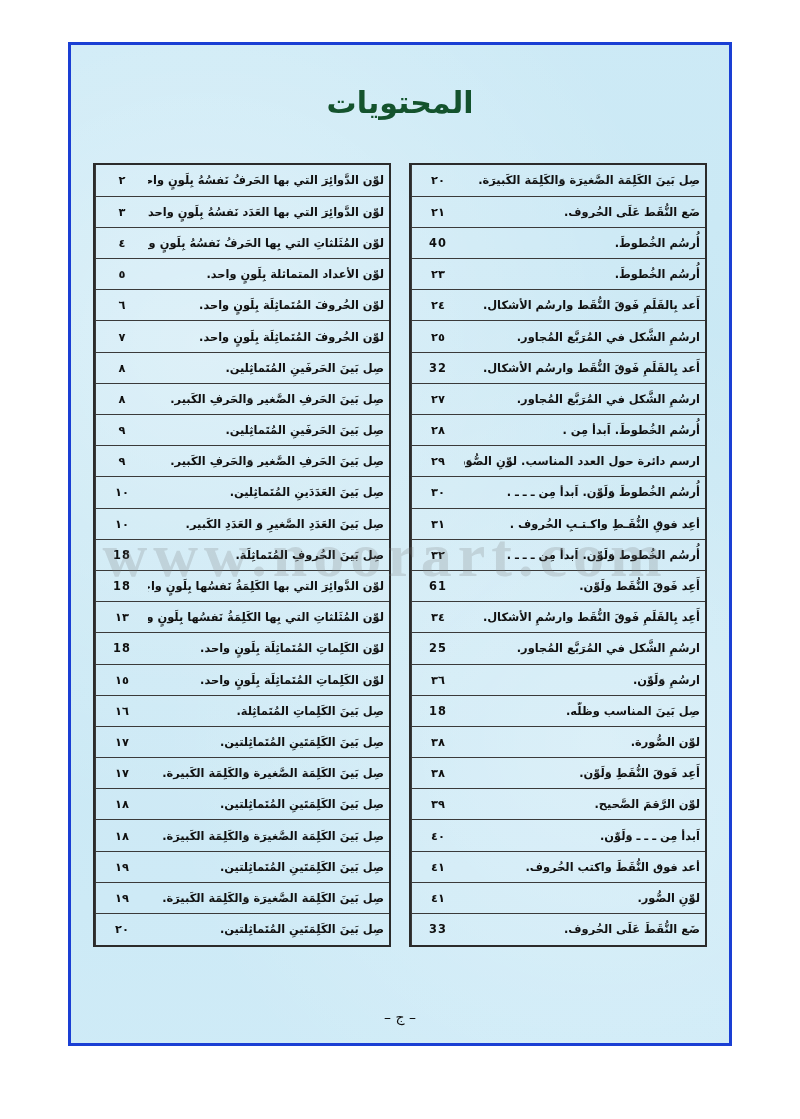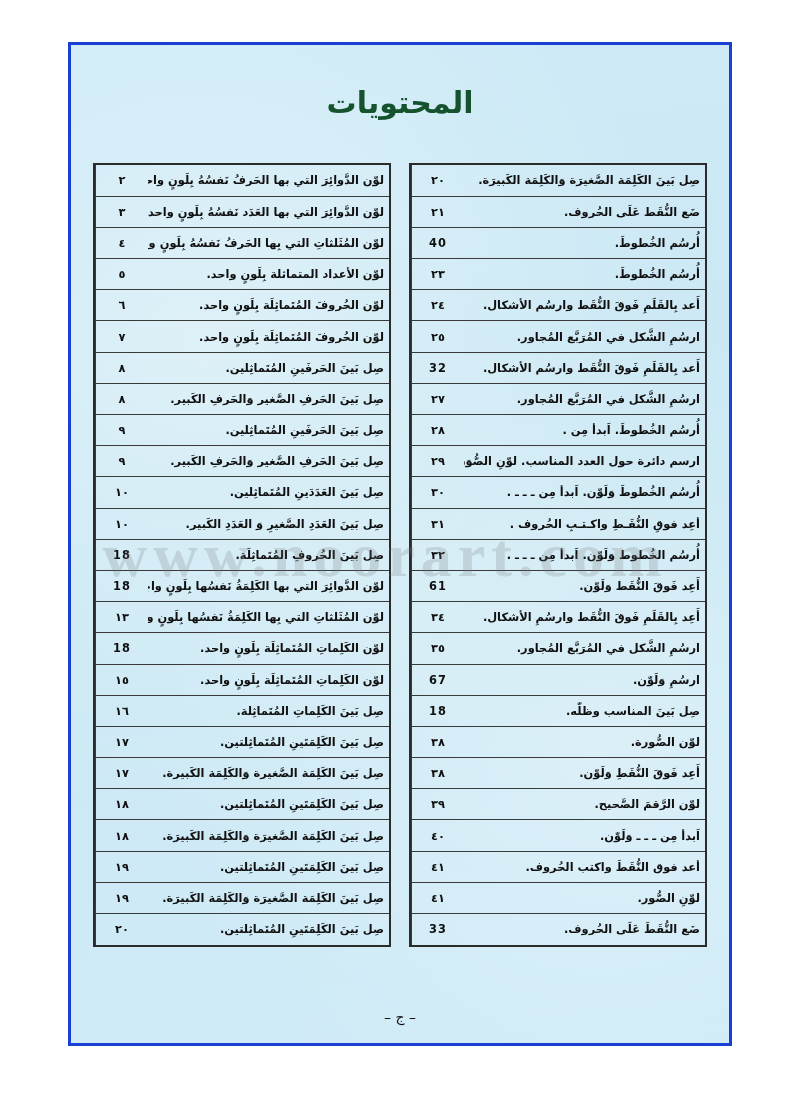--- a/index.html
+++ b/index.html
@@ -205,25 +205,25 @@
               <tr>
                 <td class="toc-text">أَعِد فَوقَ النُّقَط وَلَوِّن.</td>
                 <td class="toc-page">61</td>
               </tr>
               <tr>
                 <td class="toc-text">أَعِد بِالقَلَمِ فَوقَ النُّقَط وارسُمِ الأشكال.</td>
                 <td class="toc-page">٣٤</td>
               </tr>
               <tr>
                 <td class="toc-text">ارسُمِ الشَّكل في المُرَبَّع المُجاور.</td>
-                <td class="toc-page">٣٥</td>
+                <td class="toc-page">25</td>
               </tr>
               <tr>
                 <td class="toc-text">ارسُمِ وَلَوِّن.</td>
-                <td class="toc-page">67</td>
+                <td class="toc-page">٣٦</td>
               </tr>
               <tr>
                 <td class="toc-text">صِل بَينَ المناسب وظلّه.</td>
                 <td class="toc-page">18</td>
               </tr>
               <tr>
                 <td class="toc-text">لوِّن الصُّورة.</td>
                 <td class="toc-page">٣٨</td>
               </tr>
               <tr>

